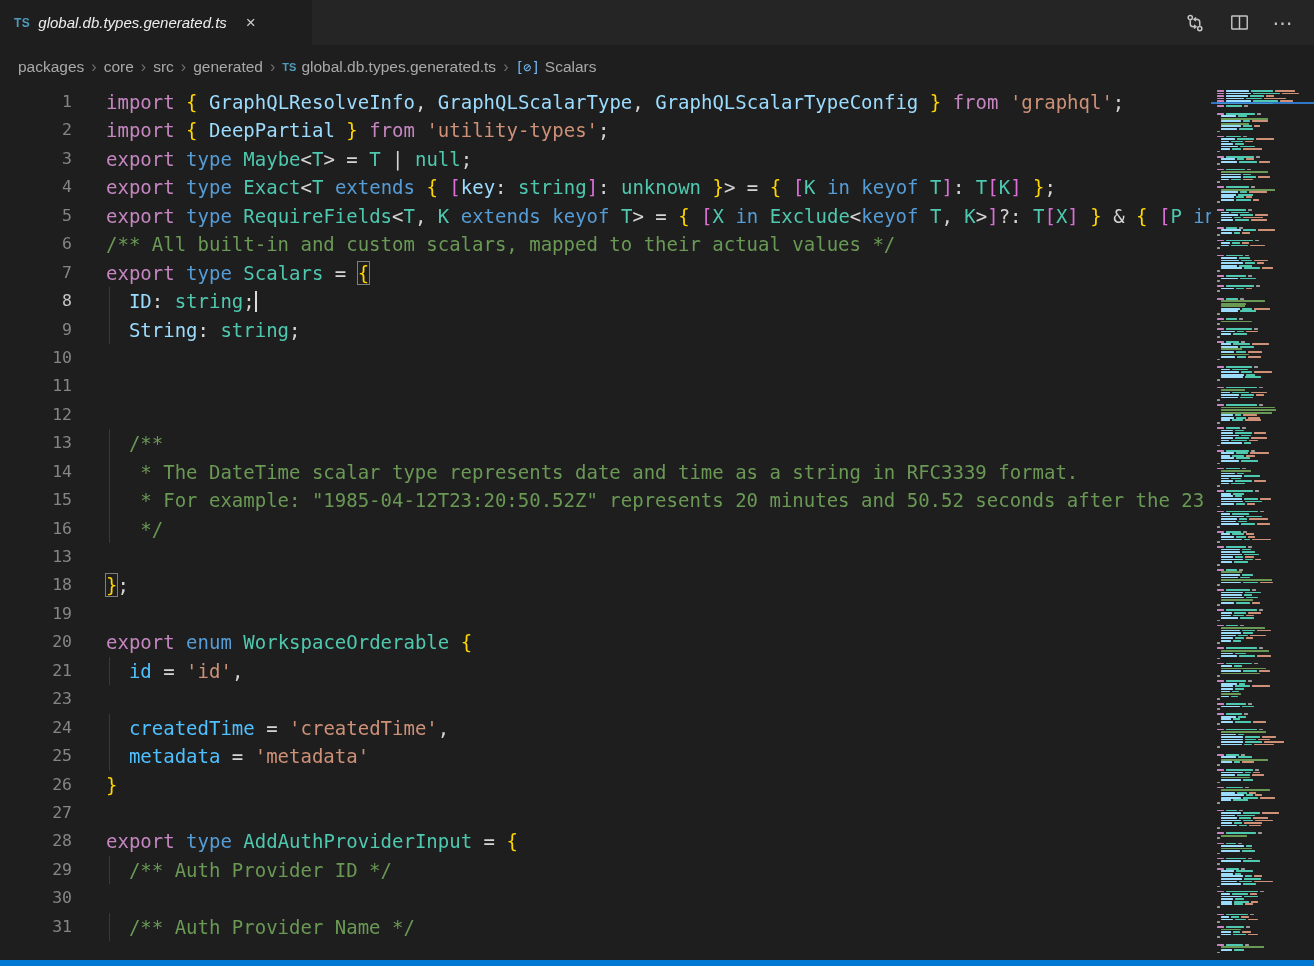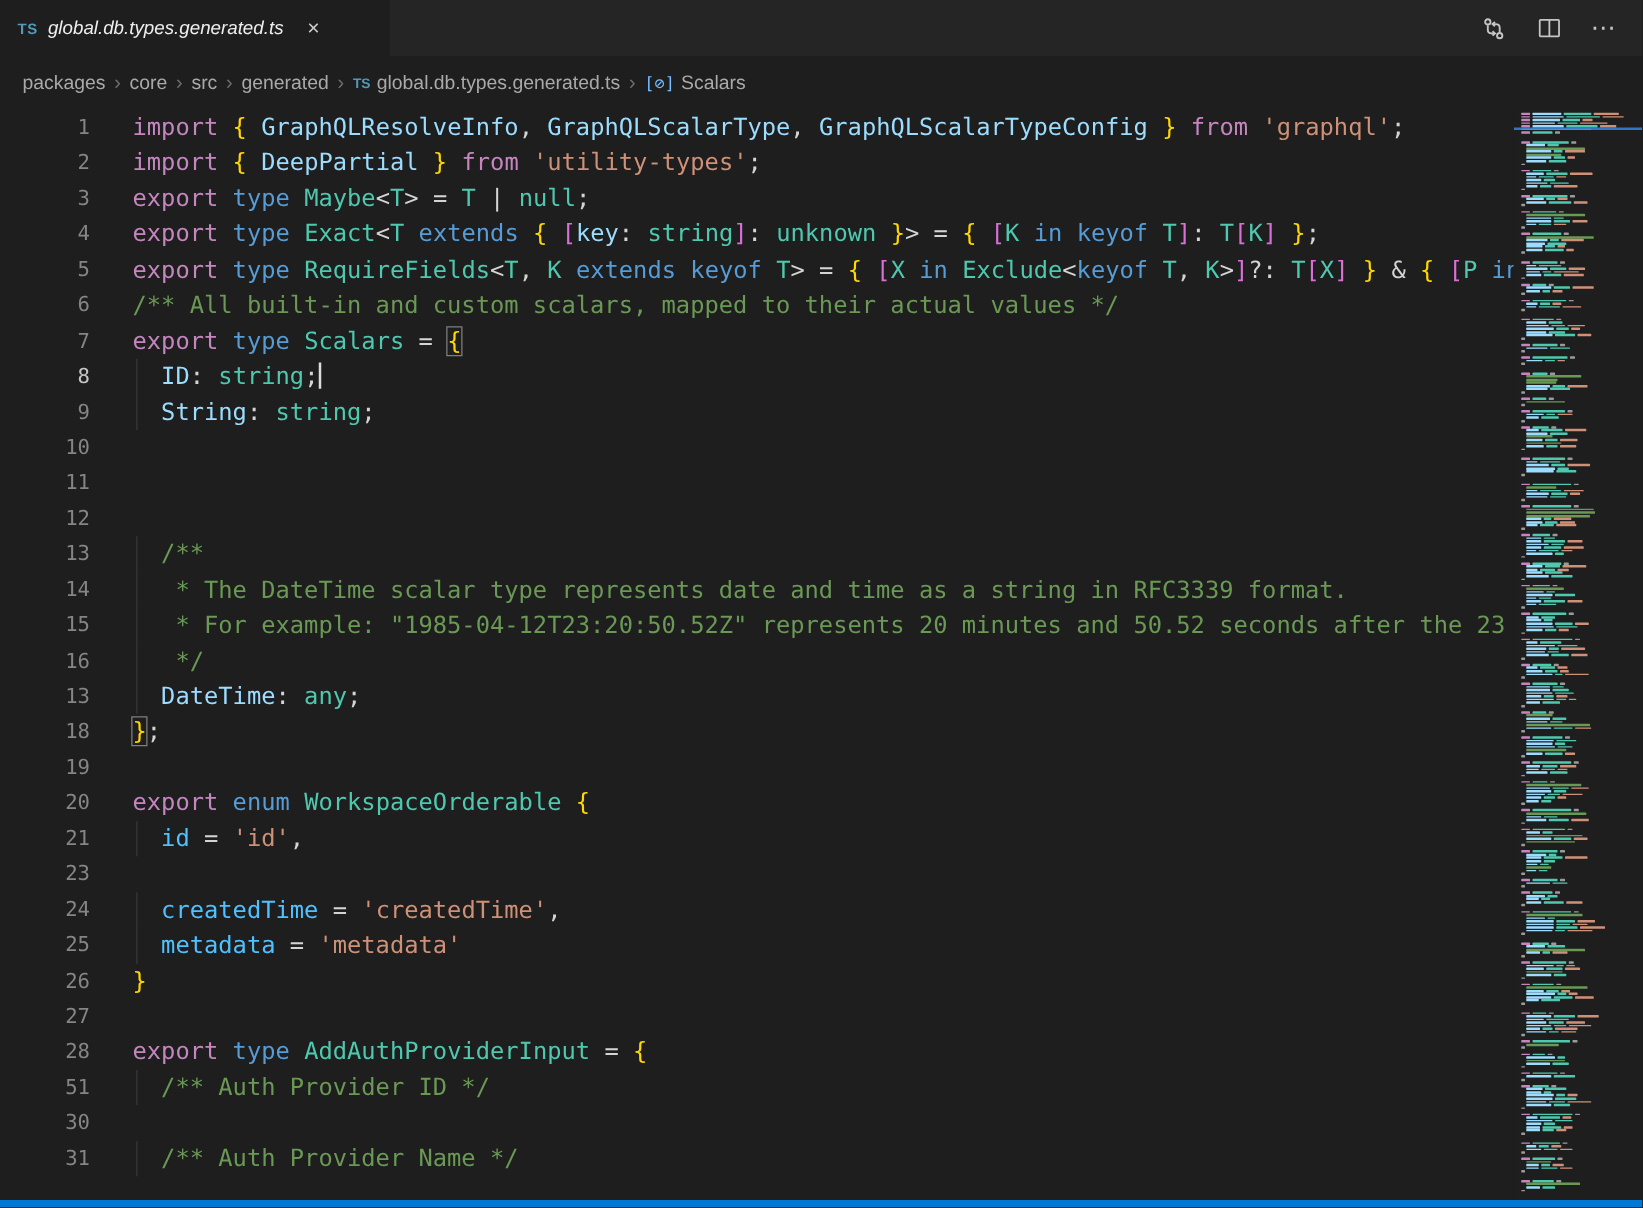--- a/index.html
+++ b/index.html
@@ -142,32 +142,32 @@
         <div class="line"><span class="ln">7</span><span class="lc"><span class="tk-kc">export</span><span> </span><span class="tk-kw">type</span><span> </span><span class="tk-ty">Scalars</span><span> = </span><span class="tk-b1 tk-box">{</span></span></div>
         <div class="line active"><span class="ln">8</span><span class="lc"><i class="guide"></i><span>  </span><span class="tk-vb">ID</span><span>: </span><span class="tk-ty">string</span><span>;</span><i class="cursor"></i></span></div>
         <div class="line"><span class="ln">9</span><span class="lc"><i class="guide"></i><span>  </span><span class="tk-vb">String</span><span>: </span><span class="tk-ty">string</span><span>;</span></span></div>
         <div class="line"><span class="ln">10</span></div>
         <div class="line"><span class="ln">11</span></div>
         <div class="line"><span class="ln">12</span></div>
         <div class="line"><span class="ln">13</span><span class="lc"><i class="guide"></i><span class="tk-cm">  /**</span></span></div>
         <div class="line"><span class="ln">14</span><span class="lc"><i class="guide"></i><span class="tk-cm">   * The DateTime scalar type represents date and time as a string in RFC3339 format.</span></span></div>
         <div class="line"><span class="ln">15</span><span class="lc"><i class="guide"></i><span class="tk-cm">   * For example: "1985-04-12T23:20:50.52Z" represents 20 minutes and 50.52 seconds after the 23</span></span></div>
         <div class="line"><span class="ln">16</span><span class="lc"><i class="guide"></i><span class="tk-cm">   */</span></span></div>
-        <div class="line"><span class="ln">13</span><span class="lc"><i class="guide"></i><span>  </span><span class="tk-vb">DateTime</span><span>: </span><span class="tk-ty">any</span><span>;</span></span></div>
+        <div class="line"><span class="ln">13</span></div>
         <div class="line"><span class="ln">18</span><span class="lc"><span class="tk-b1 tk-box">}</span><span>;</span></span></div>
         <div class="line"><span class="ln">19</span><span class="lc"></span></div>
         <div class="line"><span class="ln">20</span><span class="lc"><span class="tk-kc">export</span><span> </span><span class="tk-kw">enum</span><span> </span><span class="tk-ty">WorkspaceOrderable</span><span> </span><span class="tk-b1">{</span></span></div>
         <div class="line"><span class="ln">21</span><span class="lc"><i class="guide"></i><span>  </span><span class="tk-em">id</span><span> = </span><span class="tk-st">'id'</span><span>,</span></span></div>
         <div class="line"><span class="ln">23</span></div>
         <div class="line"><span class="ln">24</span><span class="lc"><i class="guide"></i><span>  </span><span class="tk-em">createdTime</span><span> = </span><span class="tk-st">'createdTime'</span><span>,</span></span></div>
         <div class="line"><span class="ln">25</span><span class="lc"><i class="guide"></i><span>  </span><span class="tk-em">metadata</span><span> = </span><span class="tk-st">'metadata'</span></span></div>
         <div class="line"><span class="ln">26</span><span class="lc"><span class="tk-b1">}</span></span></div>
         <div class="line"><span class="ln">27</span><span class="lc"></span></div>
         <div class="line"><span class="ln">28</span><span class="lc"><span class="tk-kc">export</span><span> </span><span class="tk-kw">type</span><span> </span><span class="tk-ty">AddAuthProviderInput</span><span> = </span><span class="tk-b1">{</span></span></div>
-        <div class="line"><span class="ln">51</span><span class="lc"><i class="guide"></i><span class="tk-cm">  /** Auth Provider ID */</span></span></div>
+        <div class="line"><span class="ln">29</span><span class="lc"><i class="guide"></i><span class="tk-cm">  /** Auth Provider ID */</span></span></div>
         <div class="line"><span class="ln">30</span></div>
         <div class="line"><span class="ln">31</span><span class="lc"><i class="guide"></i><span class="tk-cm">  /** Auth Provider Name */</span></span></div>
       </div>
     <div class="minimap">
       <div class="mm-inner" id="mm-inner">
           <div class="mrow" style="padding-left: 1px;">
             <i style="width: 7px; background: rgb(197, 134, 192);"></i>
             <i style="width: 23.3px; background: rgb(156, 220, 254);"></i>
             <i style="width: 21.4px; background: rgb(78, 201, 176);"></i>
             <i style="width: 20.8px; background: rgb(206, 145, 120);"></i>

